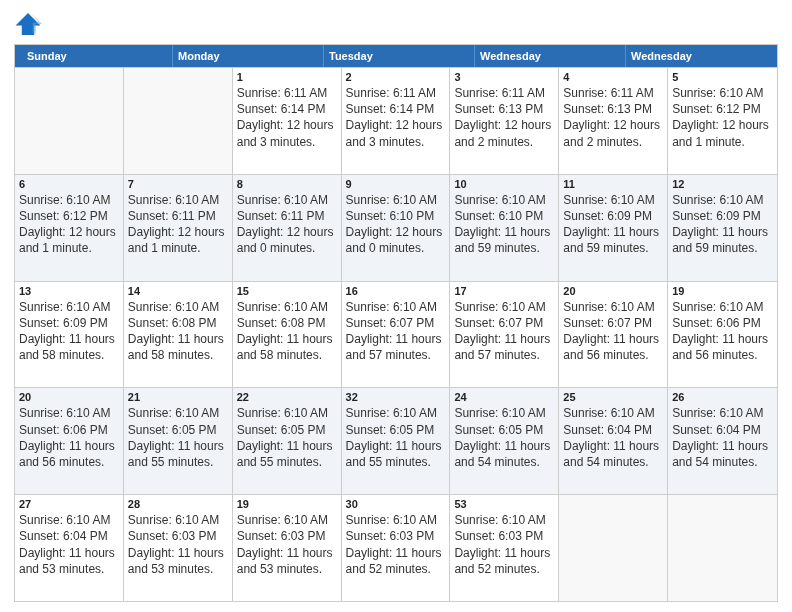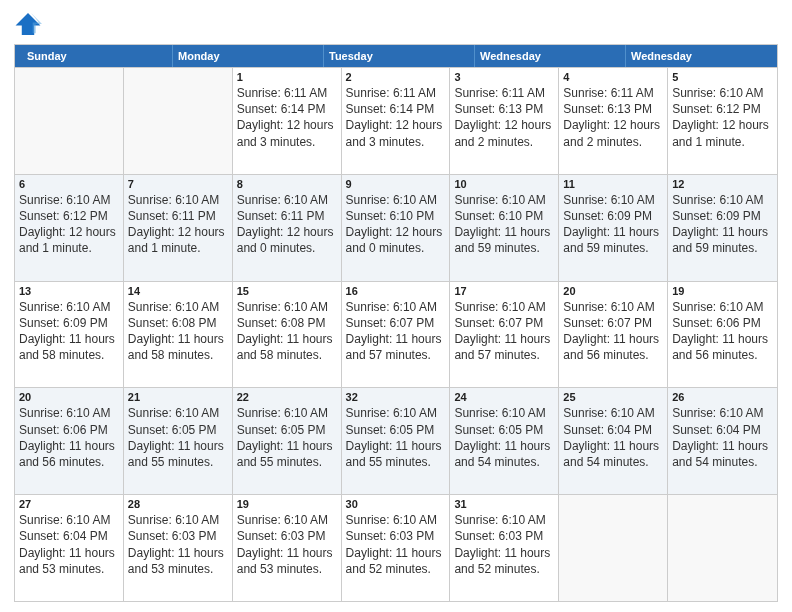--- a/index.html
+++ b/index.html
@@ -365,21 +365,21 @@
 and 53 minutes.</div>
           </div>
           <div class="cal-cell">
             <span class="day-number">30</span>
             <div class="cell-info" style="white-space: pre-line;">Sunrise: 6:10 AM
 Sunset: 6:03 PM
 Daylight: 11 hours
 and 52 minutes.</div>
           </div>
           <div class="cal-cell">
-            <span class="day-number">31</span>
+            <span class="day-number">53</span>
             <div class="cell-info" style="white-space: pre-line;">Sunrise: 6:10 AM
 Sunset: 6:03 PM
 Daylight: 11 hours
 and 52 minutes.</div>
           </div>
           <div class="cal-cell empty"></div>
           <div class="cal-cell empty"></div>
         </div>
       </div>
   </div>

